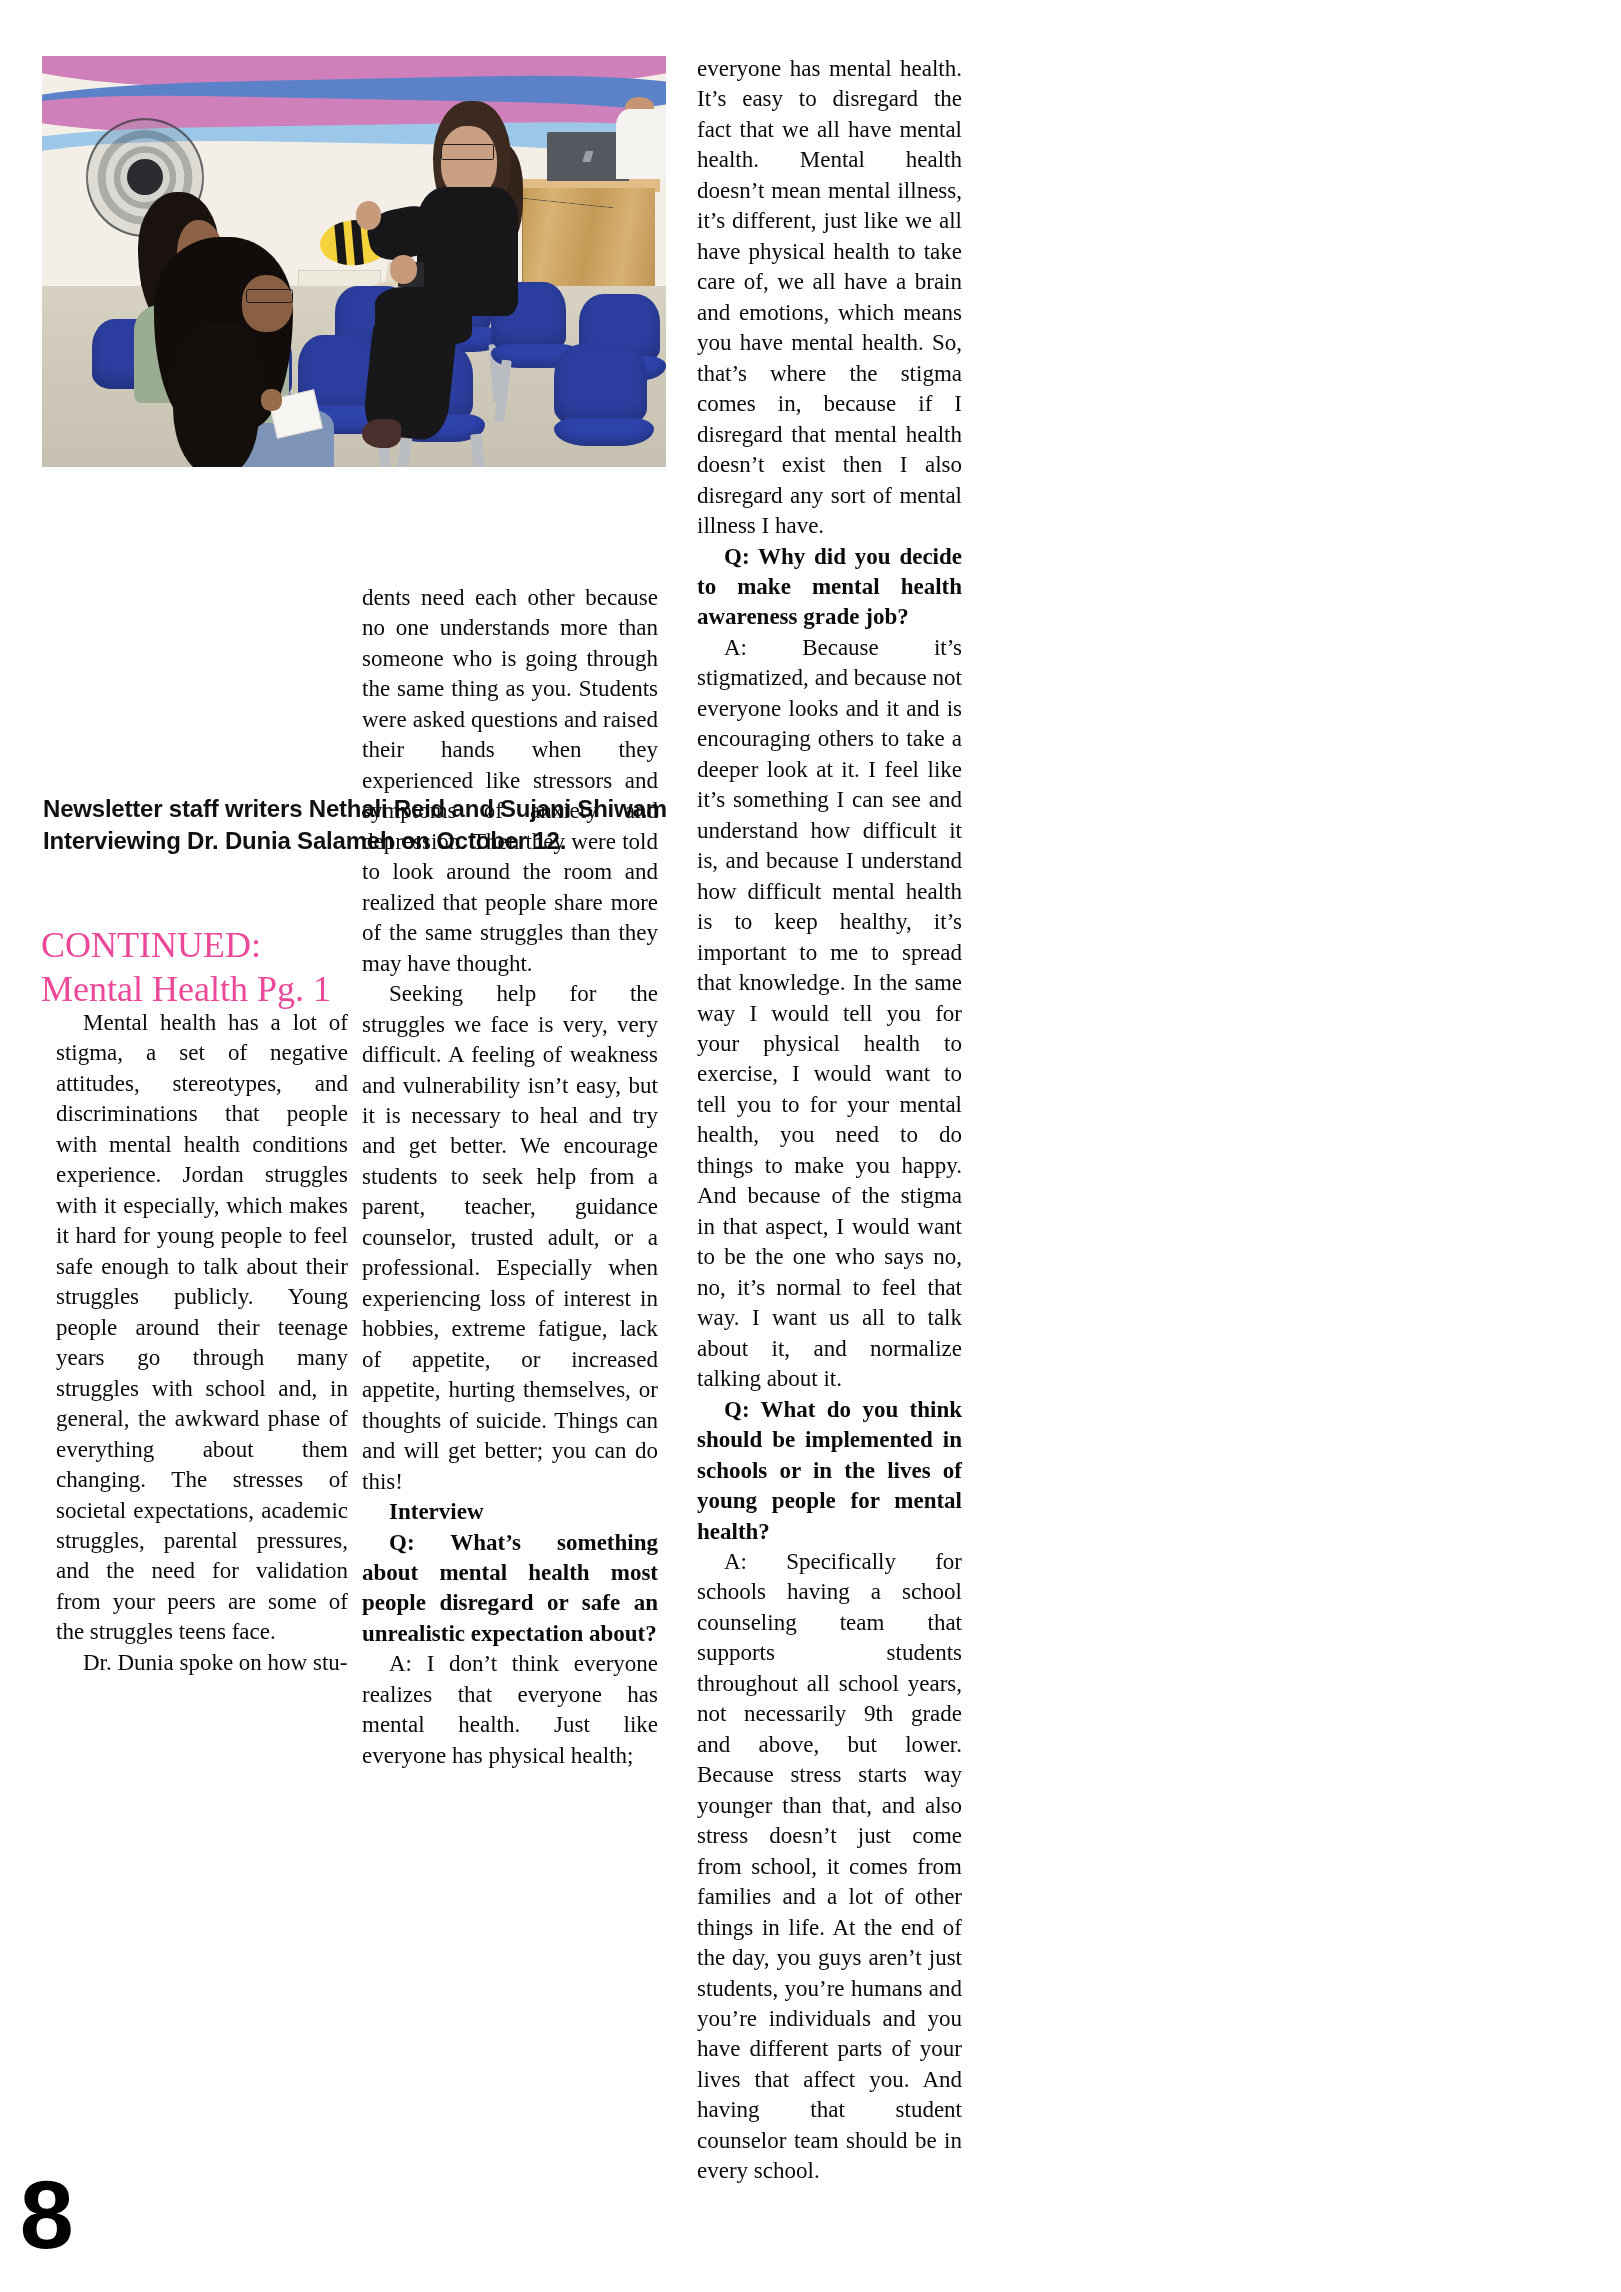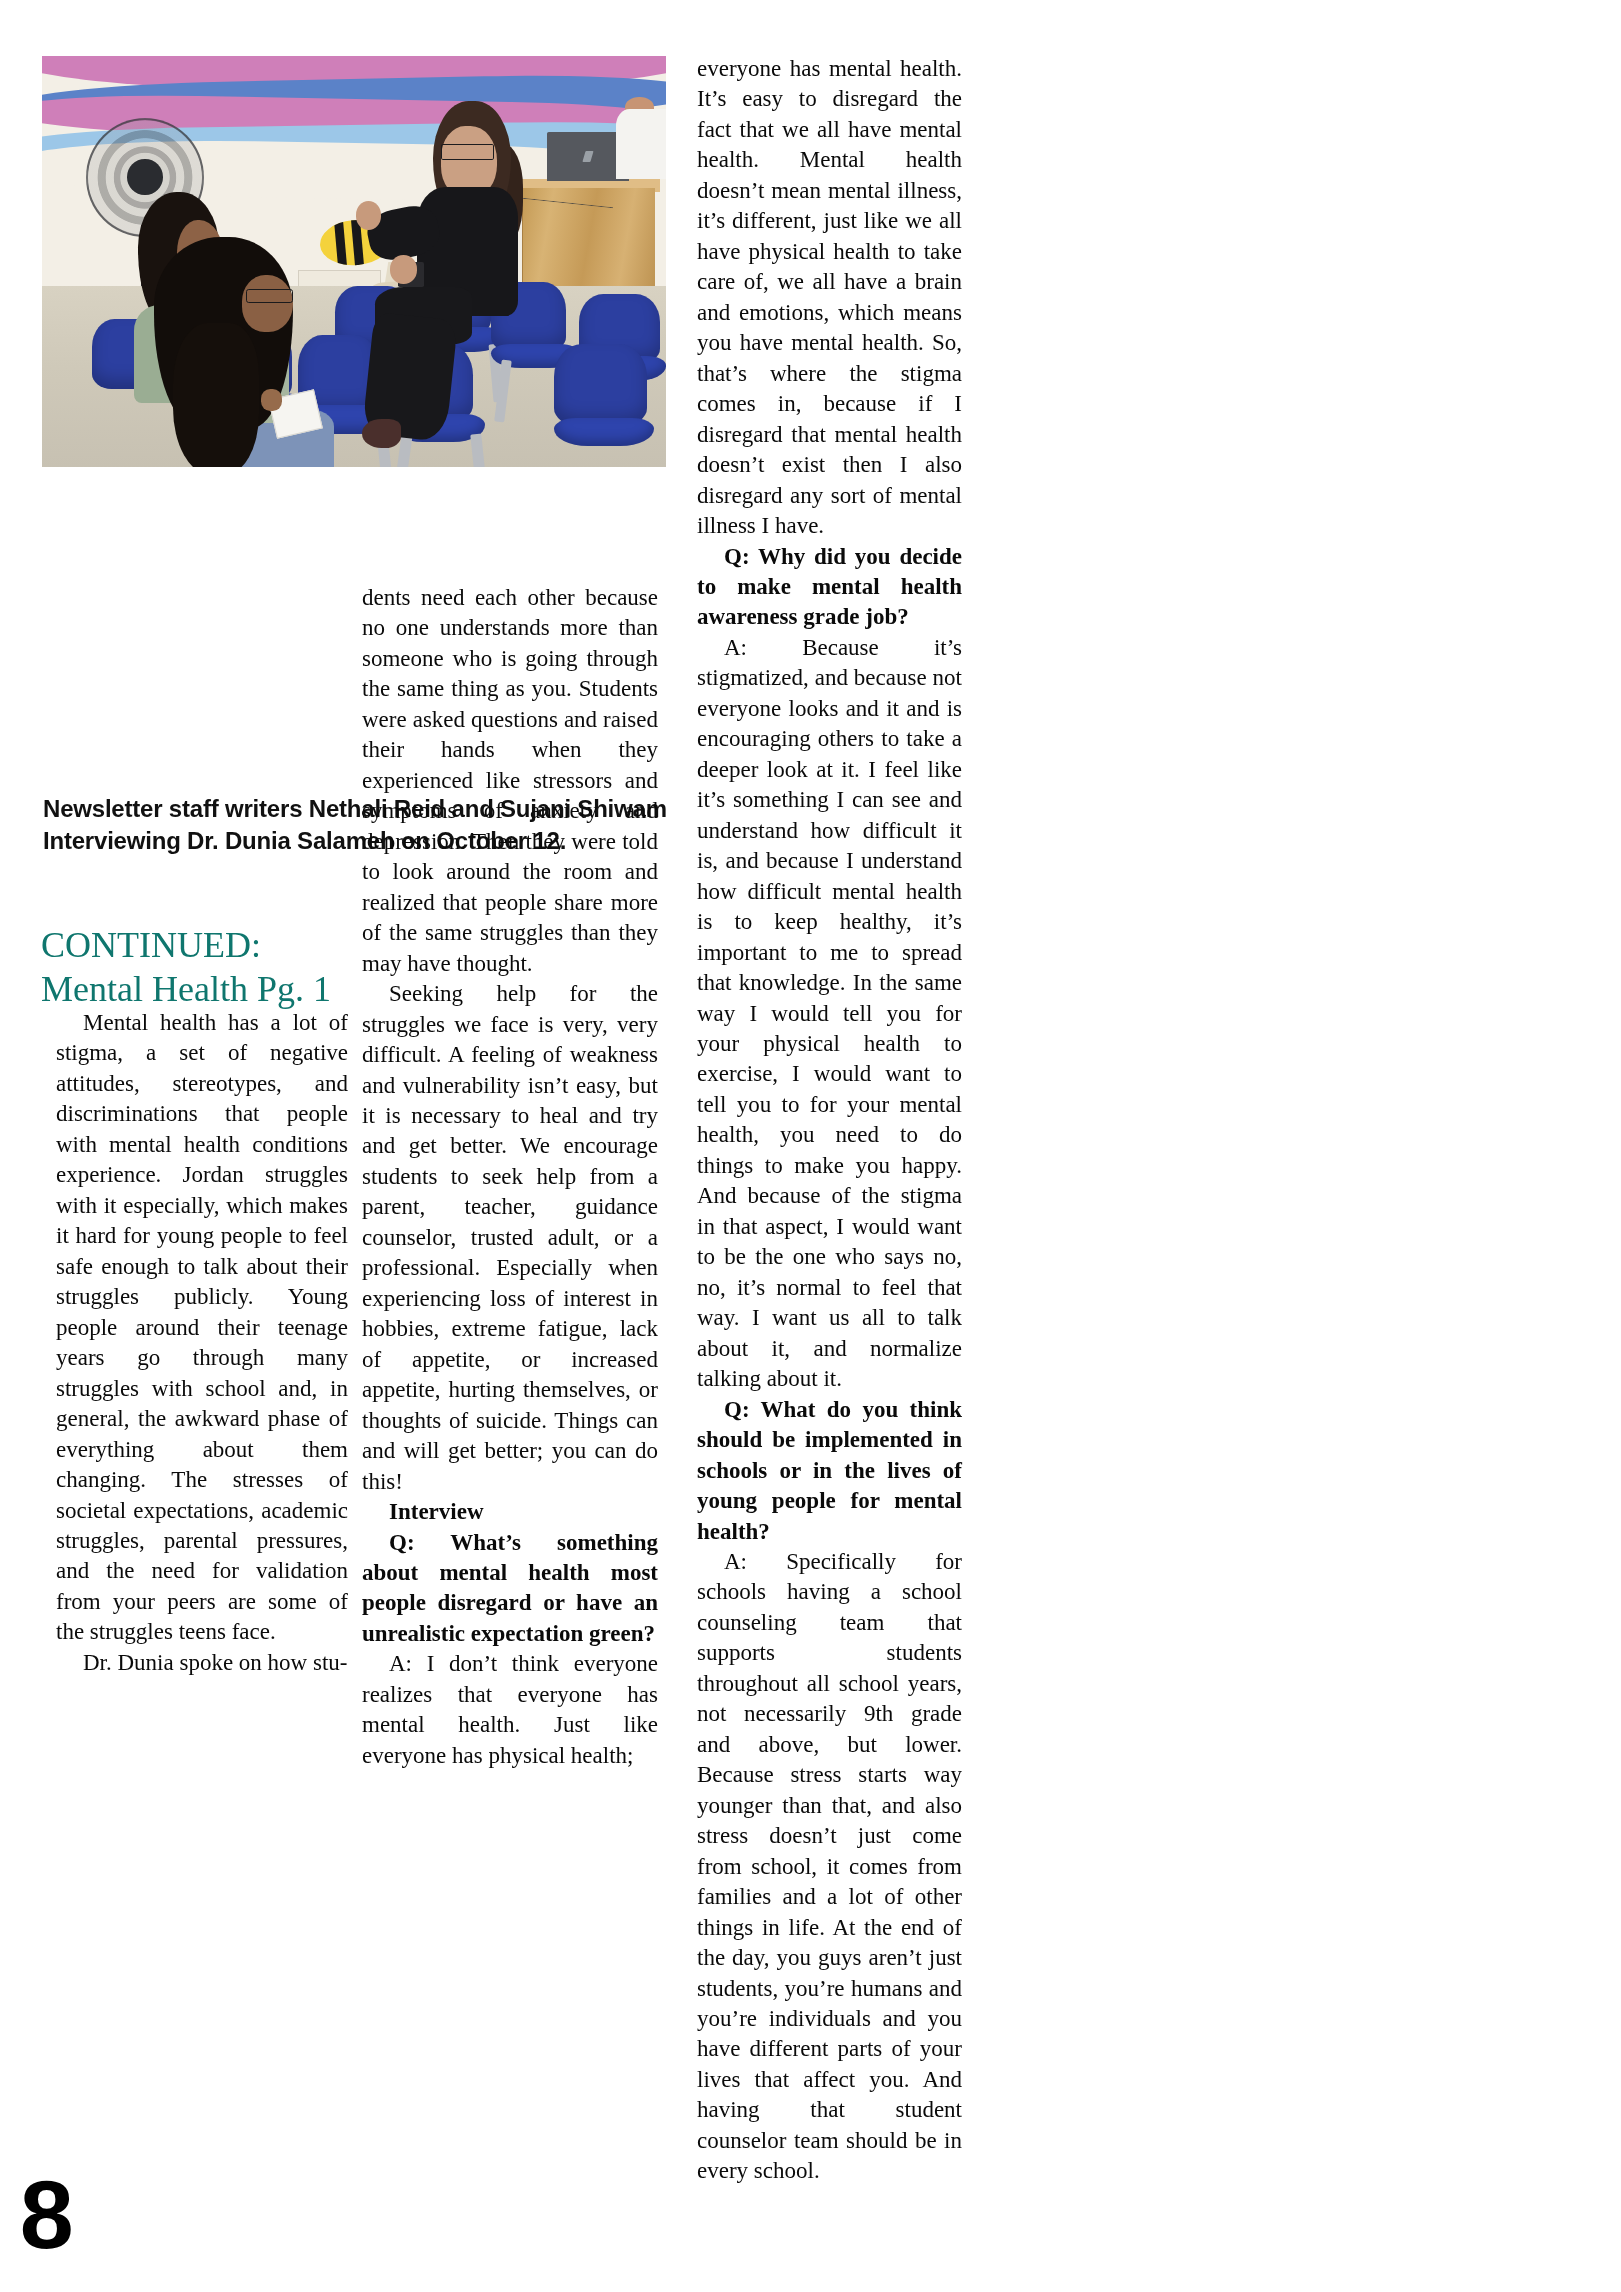--- a/index.html
+++ b/index.html
@@ -567,21 +567,21 @@
   
   .headline {
     position: absolute;
     left: 41px;
     top: 900px;
     width: 304px;
     font-family: "Liberation Serif", "DejaVu Serif", serif;
     font-size: 36px;
     line-height: 1.22;
     font-weight: 400;
-    color: #0f766e;
+    color: #ec4899;
   }
 
   
   .col {
     position: absolute;
     font-family: "Liberation Serif", "DejaVu Serif", serif;
     font-size: 23px;
     line-height: 1.325;
     text-align: justify;
     text-justify: inter-word;
@@ -764,21 +764,21 @@
 
   <div class="col" id="col1">
     <p>Mental health has a lot of stigma, a set of negative attitudes, stereotypes, and discriminations that people with mental health conditions experience. Jordan struggles with it especially, which makes it hard for young people to feel safe enough to talk about their struggles publicly. Young people around their teenage years go through many struggles with school and, in general, the awkward phase of everything about them changing. The stresses of societal expectations, academic struggles, parental pressures, and the need for validation from your peers are some of the struggles teens face.</p>
     <p>Dr. Dunia spoke on how stu-</p>
   </div>
 
   <div class="col" id="col2">
     <p class="noindent">dents need each other because no one understands more than someone who is going through the same thing as you. Students were asked questions and raised their hands when they experienced like stressors and symptoms of anxiety and depression. Then they were told to look around the room and realized that people share more of the same struggles than they may have thought.</p>
     <p>Seeking help for the struggles we face is very, very difficult. A feeling of weakness and vulnerability isn’t easy, but it is necessary to heal and try and get better. We encourage students to seek help from a parent, teacher, guidance counselor, trusted adult, or a professional. Especially when experiencing loss of interest in hobbies, extreme fatigue, lack of appetite, or increased appetite, hurting themselves, or thoughts of suicide. Things can and will get better; you can do this!</p>
     <p class="bold">Interview</p>
-    <p class="bold">Q: What’s something about mental health most people disregard or have an unrealistic expectation green?</p>
+    <p class="bold">Q: What’s something about mental health most people disregard or safe an unrealistic expectation about?</p>
     <p>A: I don’t think everyone realizes that everyone has mental health. Just like everyone has physical health;</p>
   </div>
 
   <div class="col" id="col3">
     <p class="noindent">everyone has mental health. It’s easy to disregard the fact that we all have mental health. Mental health doesn’t mean mental illness, it’s different, just like we all have physical health to take care of, we all have a brain and emotions, which means you have mental health. So, that’s where the stigma comes in, because if I disregard that mental health doesn’t exist then I also disregard any sort of mental illness I have.</p>
     <p class="bold">Q: Why did you decide to make mental health awareness grade job?</p>
     <p>A: Because it’s stigmatized, and because not everyone looks and it and is encouraging others to take a deeper look at it. I feel like it’s something I can see and understand how difficult it is, and because I understand how difficult mental health is to keep healthy, it’s important to me to spread that knowledge. In the same way I would tell you for your physical health to exercise, I would want to tell you to for your mental health, you need to do things to make you happy.  And because of the stigma in that aspect, I would want to be the one who says no, no, it’s normal to feel that way. I want us all to talk about it, and normalize talking about it.</p>
     <p class="bold">Q: What do you think should be implemented in schools or in the lives of young people for mental health?</p>
     <p>A: Specifically for schools having a school counseling team that supports students throughout all school years, not necessarily 9th grade and above, but lower. Because stress starts way younger than that, and also stress doesn’t just come from school, it comes from families and a lot of other things in life. At the end of the day, you guys aren’t just students, you’re humans and you’re individuals and you have different parts of your lives that affect you. And having that student counselor team should be in every school.</p>
   </div>

